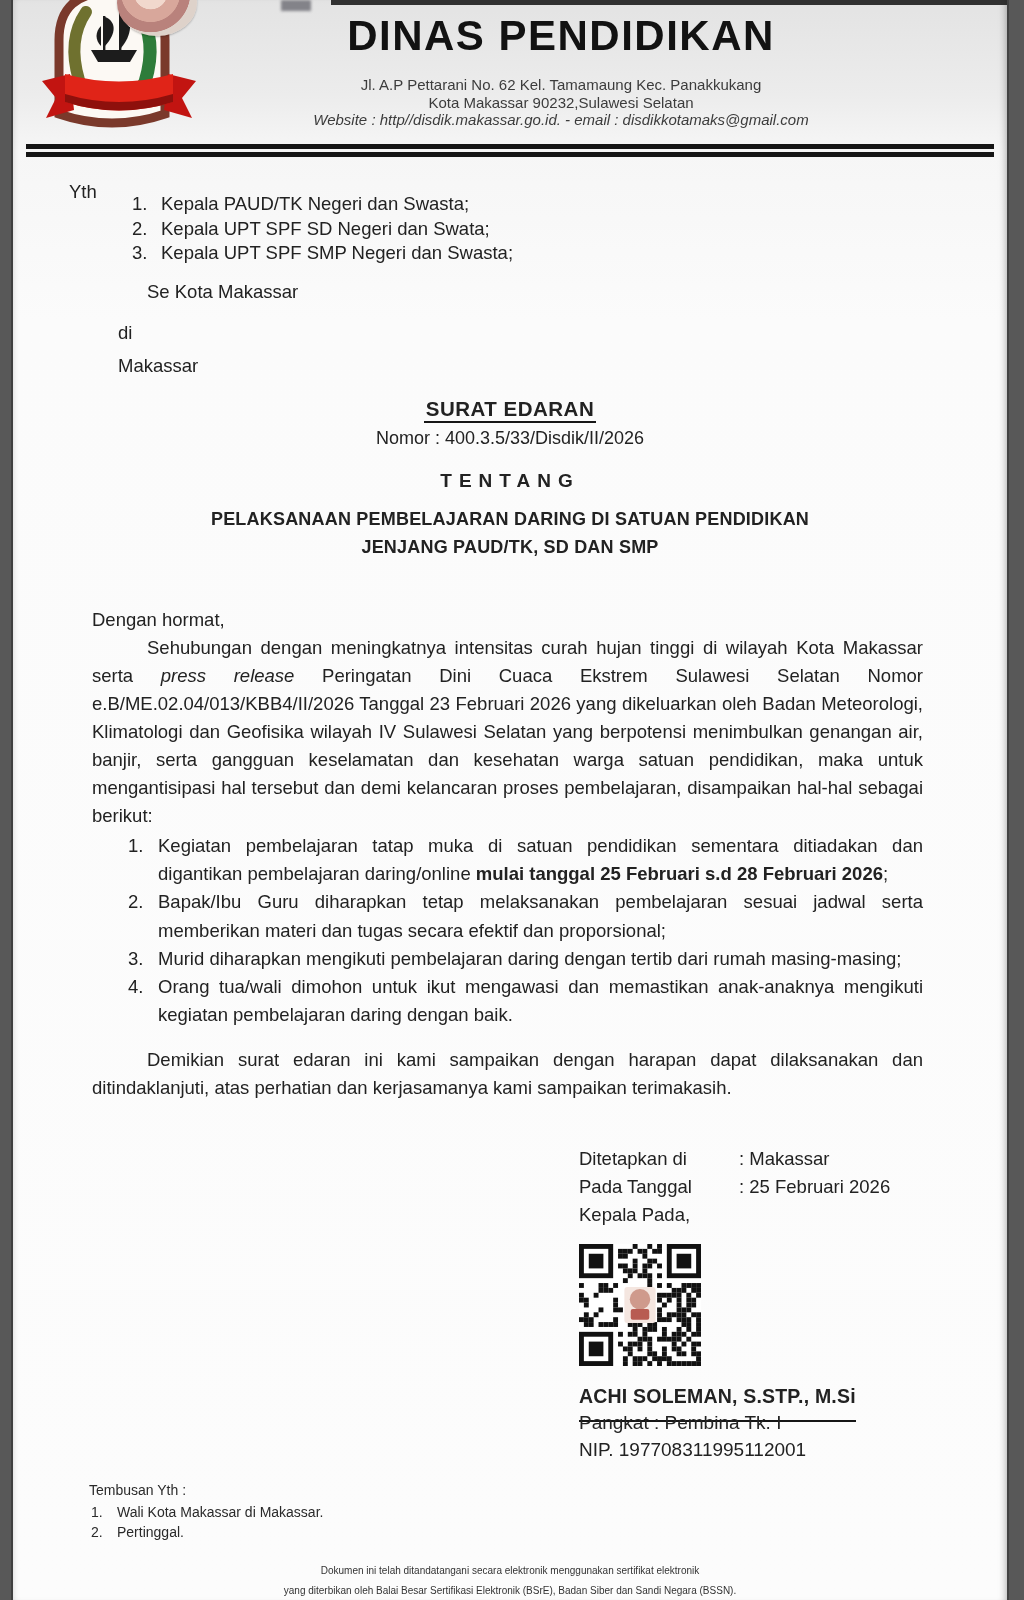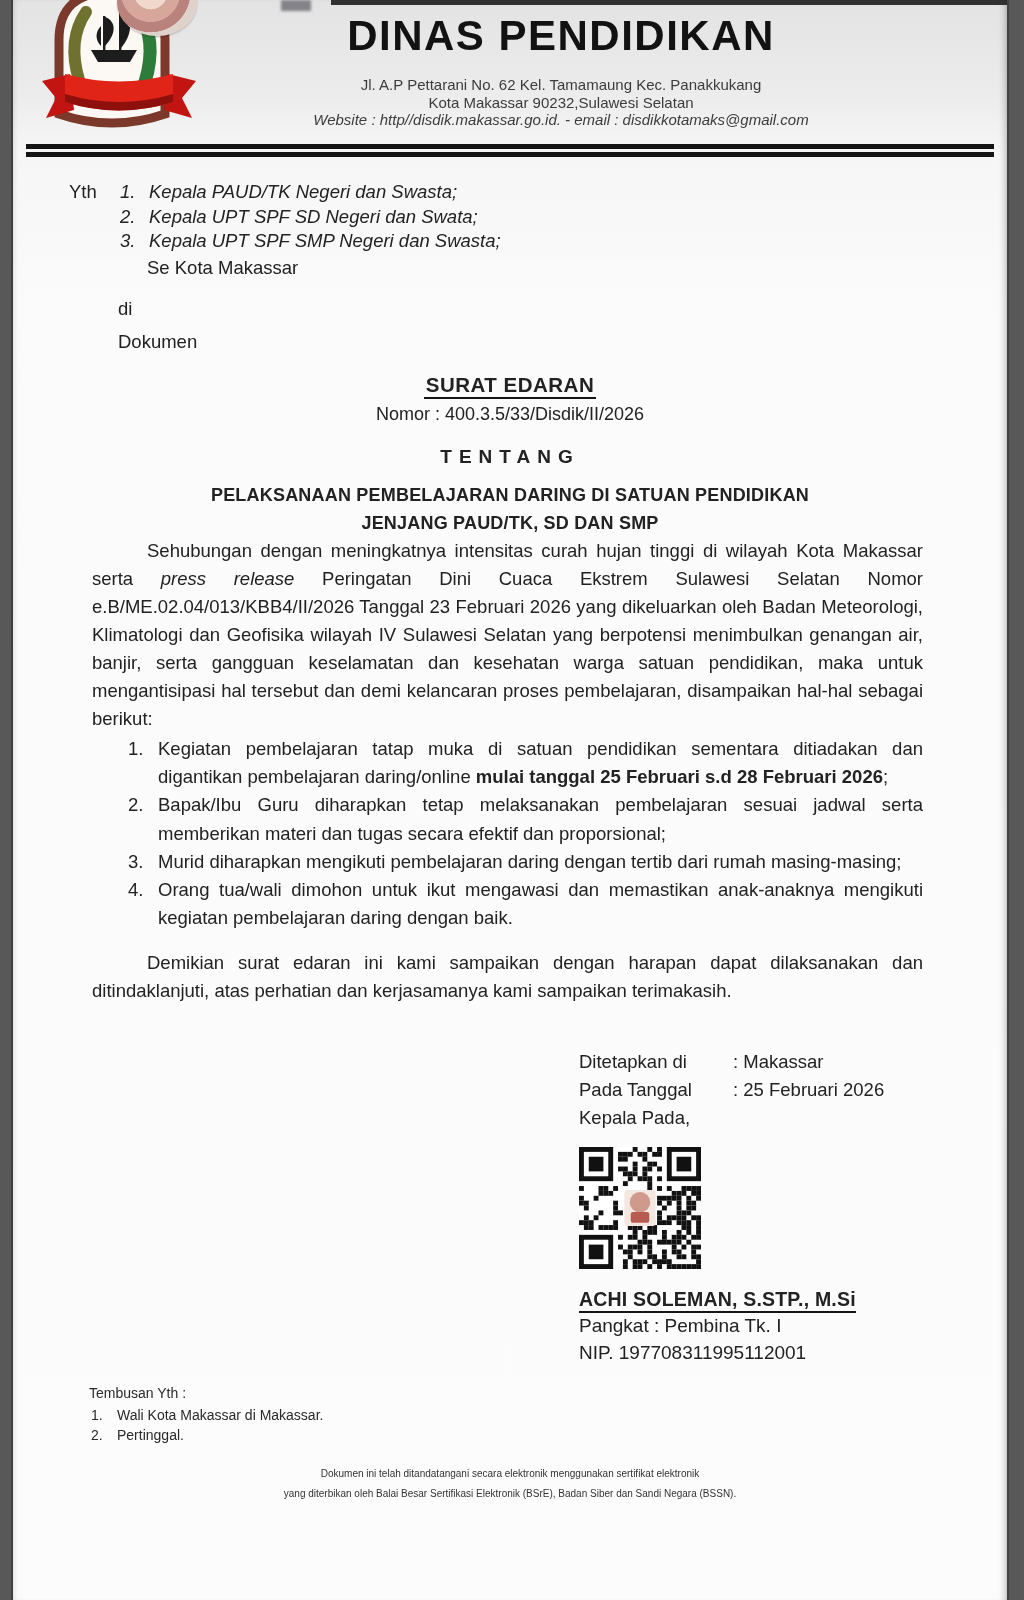--- a/index.html
+++ b/index.html
@@ -39,21 +39,21 @@
   .addr.italic{font-style:italic;}
   .double-rule{
     margin:7px 13px 0 13px;height:3px;background:#f5f5f5;
     border-top:5px solid #151515;border-bottom:5px solid #151515;
   }
 
   
   .content{position:relative;font-size:18.5px;line-height:28px;color:#222;}
   .recipients{margin:21px 0 0 56px;display:flex;}
   .yth{width:49px;flex:none;}
-  ol.plain{list-style:none;margin:2px;padding:0;counter-reset:n;font-style:italic;}
+  ol.plain{list-style:none;margin:14px;padding:0;counter-reset:n;}
   ol.plain li{counter-increment:n;position:relative;padding-left:29px;line-height:24.5px;}
   ol.plain li::before{content:counter(n) ".";position:absolute;left:0;}
   .se-kota{padding-left:29px;line-height:24.5px;}
   .di-line{margin:17px 0 0 105px;line-height:24px;}
   .city-line{margin:9px 0 0 105px;line-height:24px;}
 
   .center{text-align:center;}
   .doc-type{margin-top:19px;font-size:20.5px;font-weight:bold;line-height:24px;}
   .doc-type span{border-bottom:2.5px solid #161616;padding:0 2px 1px 2px;letter-spacing:.5px;}
   .nomor{margin-top:5px;font-size:18px;line-height:24px;}
@@ -65,25 +65,25 @@
     margin:0 84px 0 79px;text-align:justify;text-indent:55px;line-height:28px;
   }
   .para .it{font-style:italic;}
   ol.items{list-style:none;margin:2px 84px 0 115px;padding:0;counter-reset:n;}
   ol.items li{counter-increment:n;position:relative;padding-left:30px;text-align:justify;line-height:28.2px;}
   ol.items li::before{content:counter(n) ".";position:absolute;left:0;}
   .closing{margin:17px 84px 0 79px;text-align:justify;text-indent:55px;line-height:28px;}
 
   
   .sig{margin:43px 0 0 566px;}
-  .sig-row{display:flex;line-height:28px;}
+  .sig-row{display:flex;line-height:28px;gap:6px;}
   .sig-label{width:154px;flex:none;}
   .qr-wrap{margin-top:15px;width:122px;height:122px;}
   .sig-name{margin-top:17px;font-size:19.5px;font-weight:bold;line-height:26px;}
-  .sig-name span{border-bottom:2.5px solid #161616;padding-bottom:1px;letter-spacing:.2px;}
+  .sig-name span{border-bottom:2.5px solid #161616;padding-bottom:13px;letter-spacing:.2px;}
   .sig-line{font-size:19px;line-height:27px;}
 
   
   .cc{margin:20px 0 0 76px;font-size:14px;line-height:15px;color:#2a2a2a;}
   ol.cc-list{list-style:none;margin:4px 0 0 0;padding:0;counter-reset:n;}
   ol.cc-list li{counter-increment:n;position:relative;padding-left:28px;line-height:20px;}
   ol.cc-list li::before{content:counter(n) ".";position:absolute;left:2px;}
   .footer{margin-top:19px;text-align:center;font-size:10px;line-height:19.5px;color:#333;}
 </style>
 </head>
@@ -134,32 +134,33 @@
       <div>
         <ol class="plain">
           <li>Kepala PAUD/TK Negeri dan Swasta;</li>
           <li>Kepala UPT SPF SD Negeri dan Swata;</li>
           <li>Kepala UPT SPF SMP Negeri dan Swasta;</li>
         </ol>
         <div class="se-kota">Se Kota Makassar</div>
       </div>
     </div>
     <div class="di-line">di</div>
-    <div class="city-line">Dokumen</div>
+    <div class="city-line">Makassar</div>
 
     <div class="center doc-type">
       <span>SURAT EDARAN</span>
     </div>
     <div class="center nomor">Nomor : 400.3.5/33/Disdik/II/2026</div>
     <div class="center tentang">TENTANG</div>
     <div class="center subject">
       <div>PELAKSANAAN PEMBELAJARAN DARING DI SATUAN PENDIDIKAN</div>
       <div>JENJANG PAUD/TK, SD DAN SMP</div>
     </div>
 
+    <div class="greeting">Dengan hormat,</div>
 
     <p class="para"><span>Sehubungan dengan meningkatnya intensitas curah hujan tinggi di wilayah Kota Makassar serta </span><span class="it">press release</span><span> Peringatan Dini Cuaca Ekstrem Sulawesi Selatan Nomor e.B/ME.02.04/013/KBB4/II/2026 Tanggal 23 Februari 2026 yang dikeluarkan oleh Badan Meteorologi, Klimatologi dan Geofisika wilayah IV Sulawesi Selatan yang berpotensi menimbulkan genangan air, banjir, serta gangguan keselamatan dan kesehatan warga satuan pendidikan, maka untuk mengantisipasi hal tersebut dan demi kelancaran proses pembelajaran, disampaikan hal-hal sebagai berikut:</span></p>
 
     <ol class="items">
       <li><span>Kegiatan pembelajaran tatap muka di satuan pendidikan sementara ditiadakan dan digantikan pembelajaran daring/online </span><b>mulai tanggal 25 Februari s.d 28 Februari 2026</b><span>;</span></li>
       <li><span>Bapak/Ibu Guru diharapkan tetap melaksanakan pembelajaran sesuai jadwal serta memberikan materi dan tugas secara efektif dan proporsional;</span><b></b><span></span></li>
       <li><span>Murid diharapkan mengikuti pembelajaran daring dengan tertib dari rumah masing-masing;</span><b></b><span></span></li>
       <li><span>Orang tua/wali dimohon untuk ikut mengawasi dan memastikan anak-anaknya mengikuti kegiatan pembelajaran daring dengan baik.</span><b></b><span></span></li>
     </ol>
 

